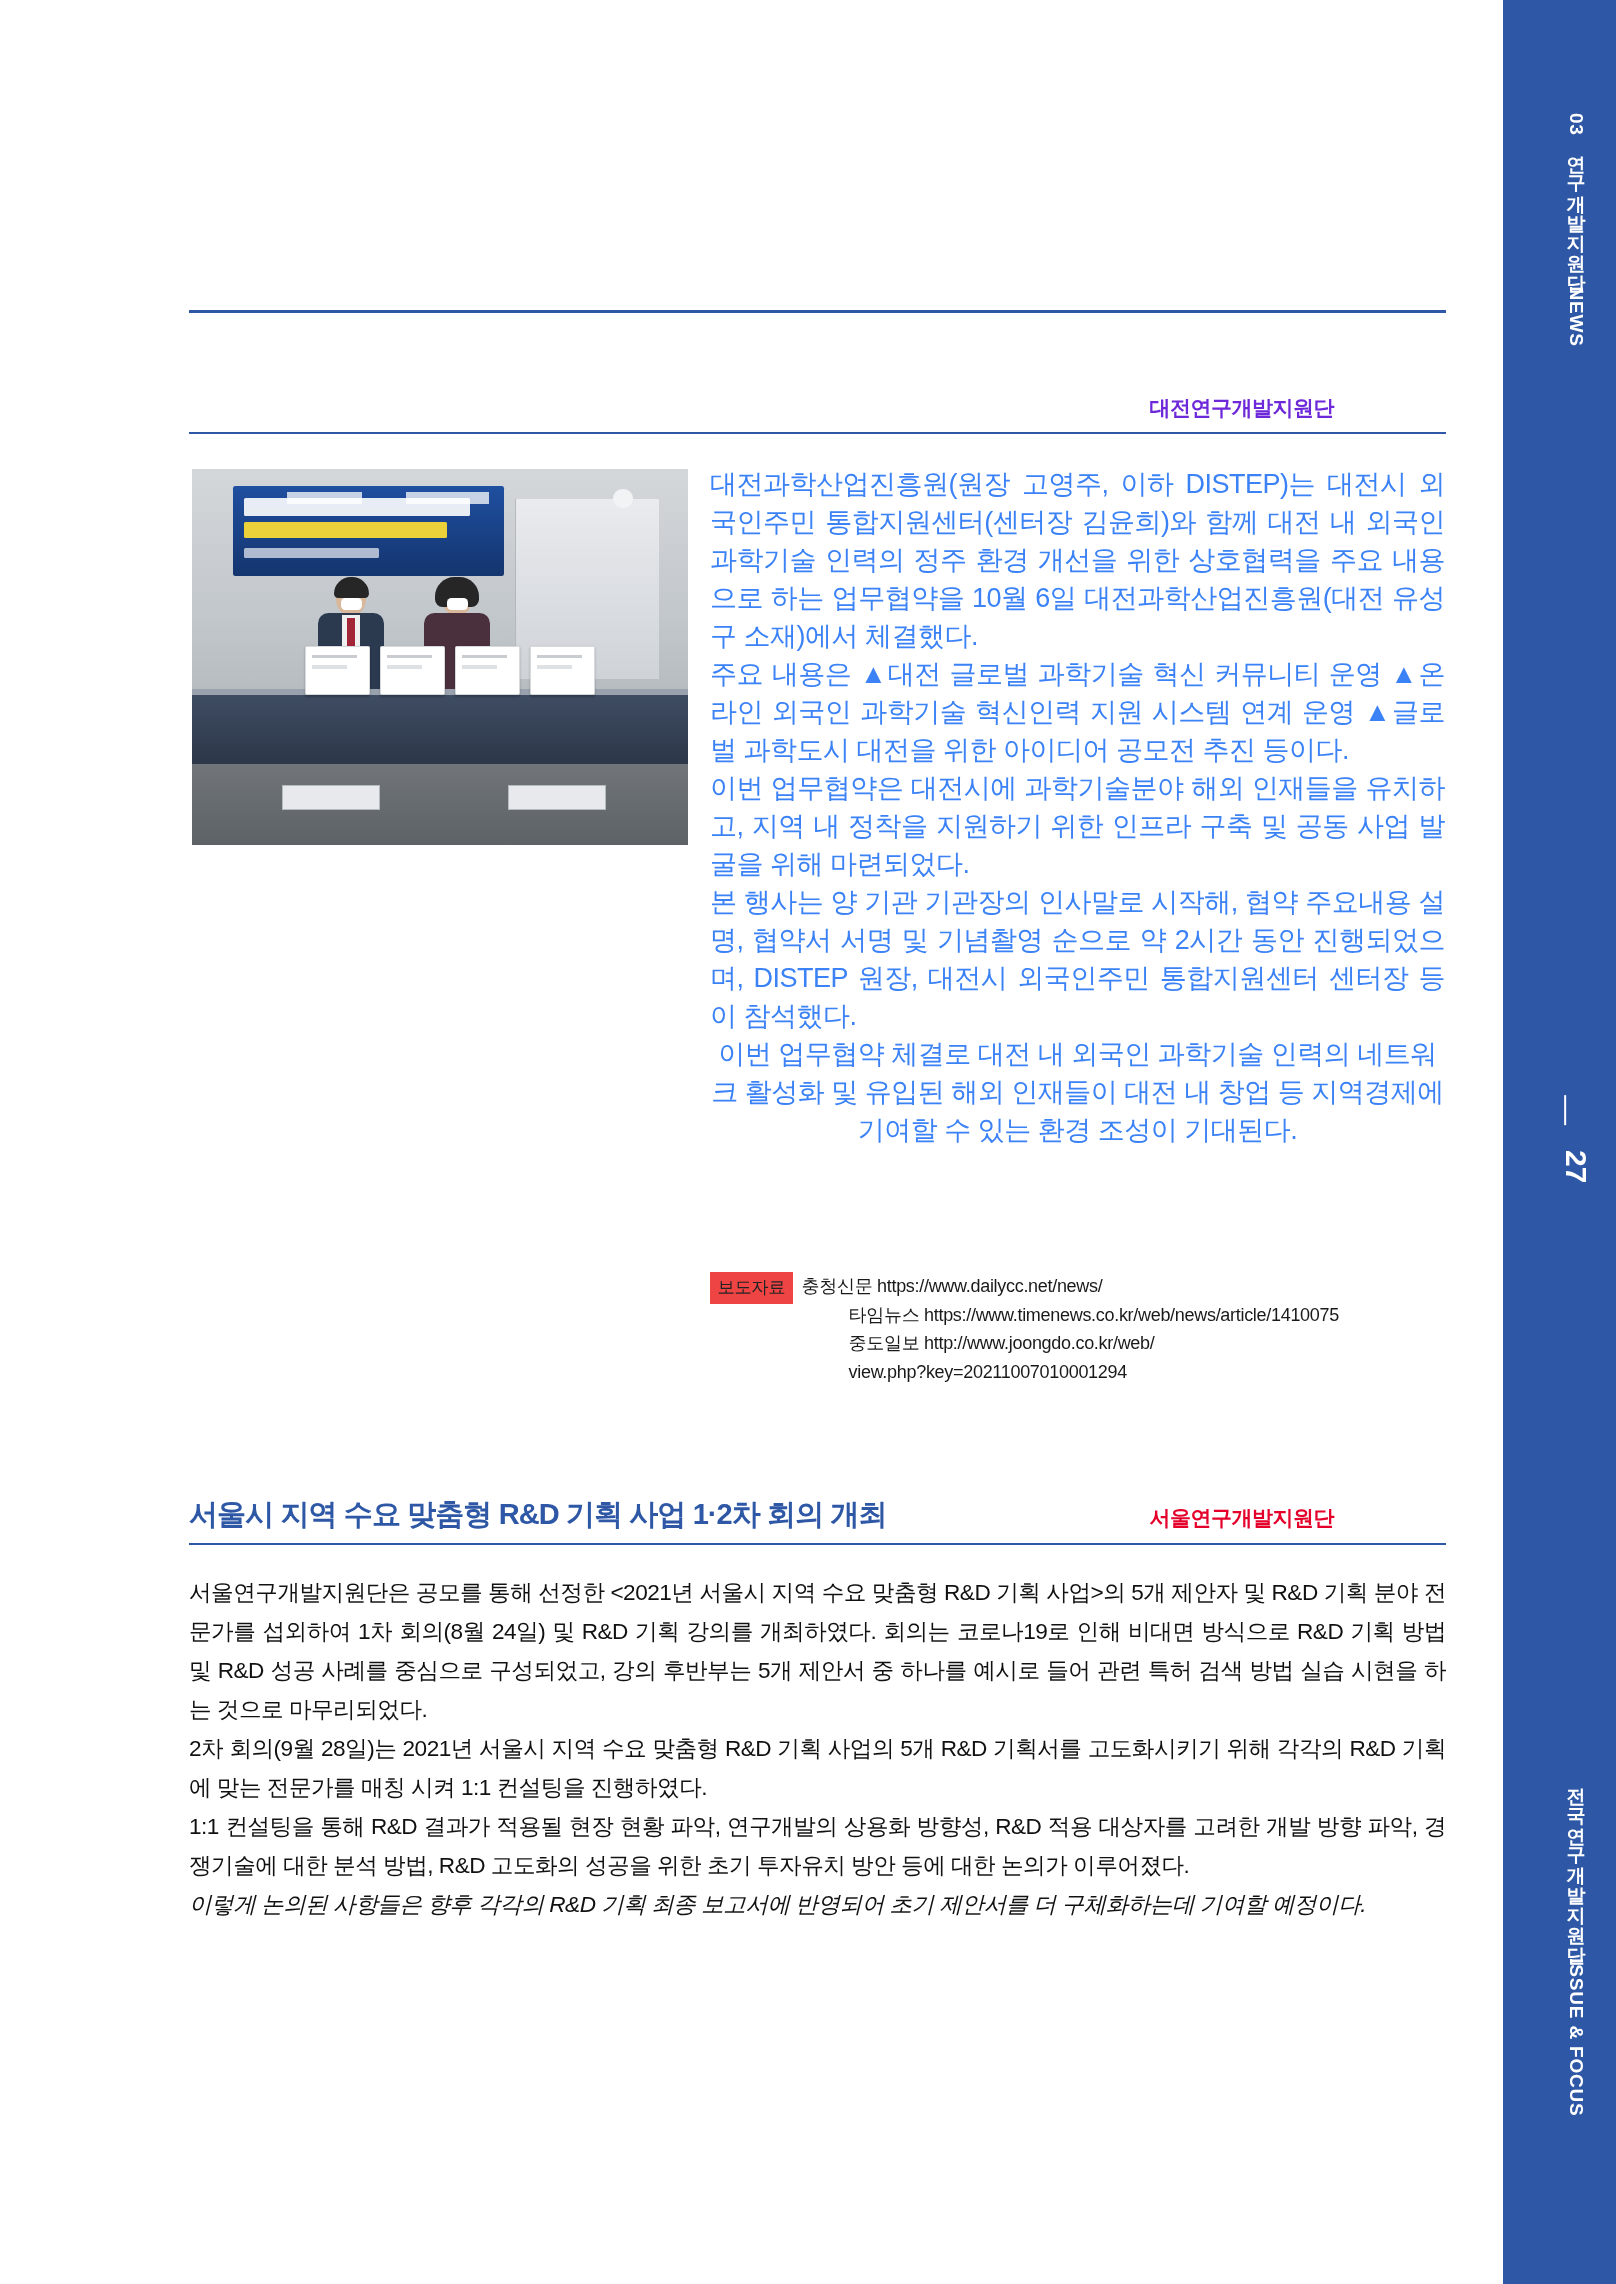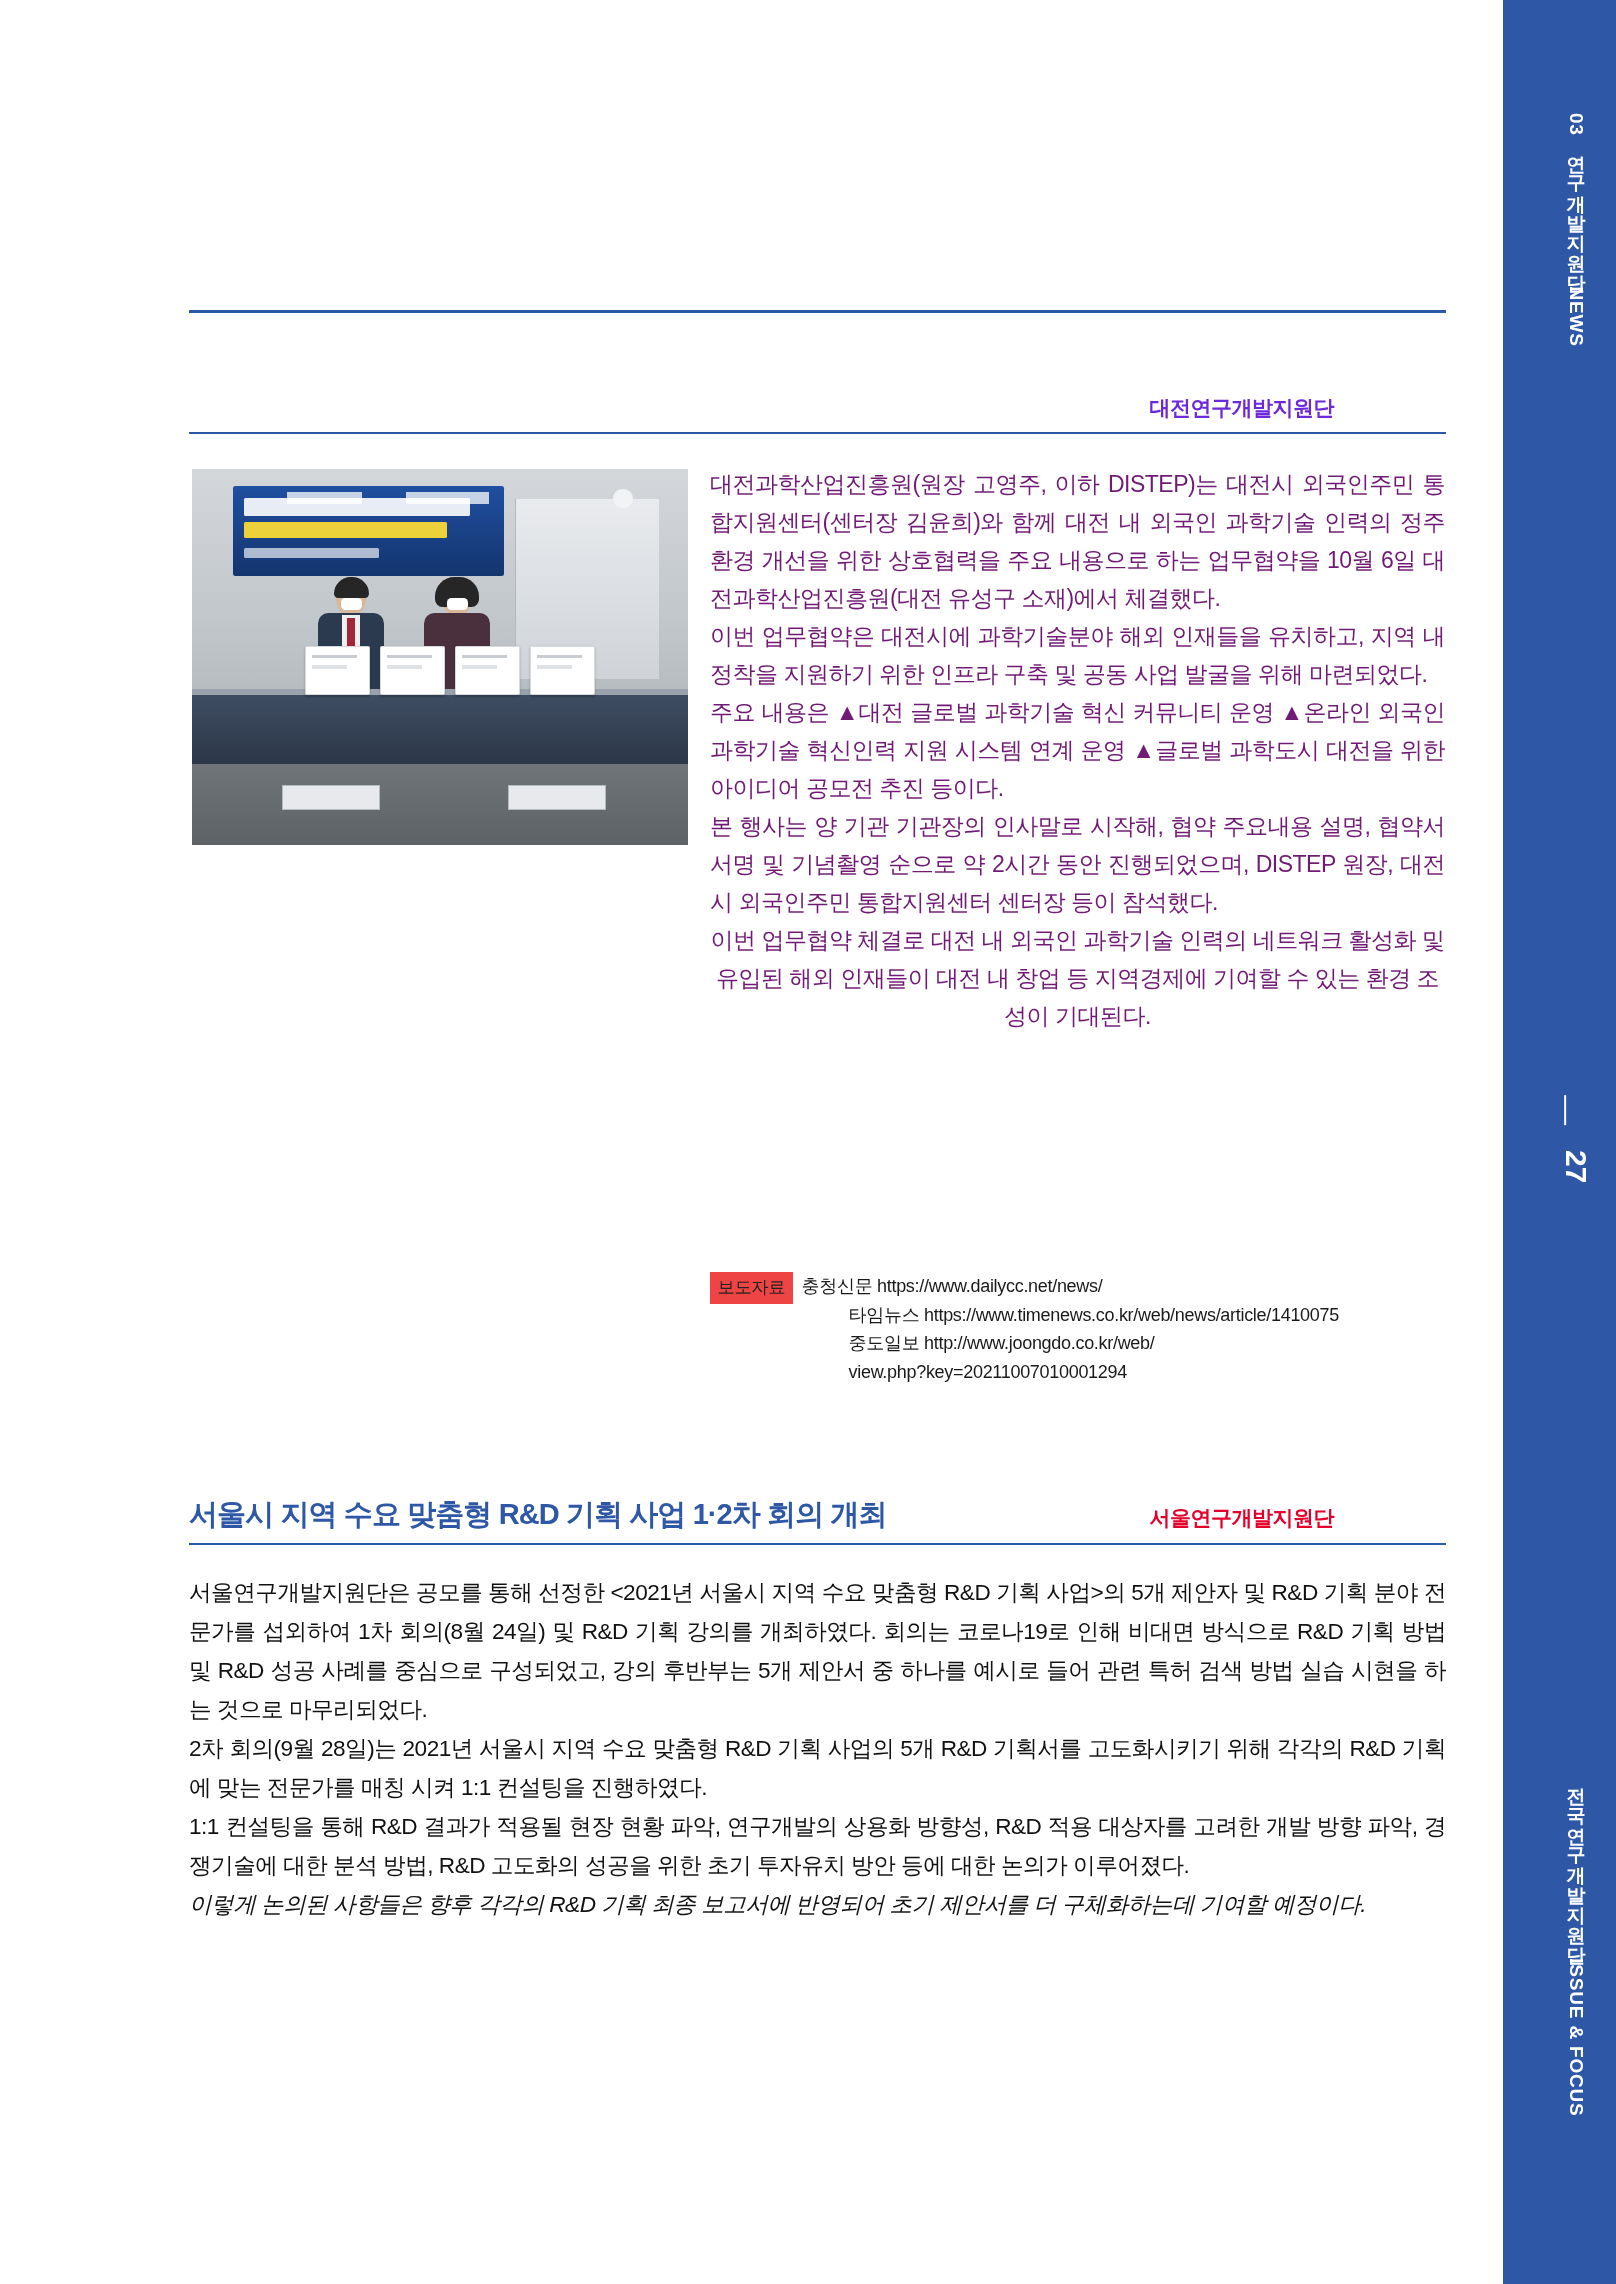--- a/index.html
+++ b/index.html
@@ -221,23 +221,23 @@
     position: absolute; left: 421px; top: 19.5px; width: 19.5px; height: 19.5px;
     background: #f2f3f5; border-radius: 50%;
   }
 
   
   .a1-body {
     position: absolute;
     left: 710px;
     top: 465px;
     width: 735px;
-    font-size: 23px;
+    font-size: 27px;
     line-height: 38px;
-    color: #701a75;
+    color: #3b82f6;
     letter-spacing: -0.5px;
   }
   .a1-body p {
     margin: 0;
     text-align: justify;
     text-justify: inter-character;
   }
   .a1-body p.last-left { text-align: center; }
 
   
@@ -369,22 +369,22 @@
     <div class="folder folder-4">
         <div class="fl"></div>
         <div class="fl2"></div>
       </div>
     <div class="ph-nameplate ph-nameplate-1"></div>
     <div class="ph-nameplate ph-nameplate-2"></div>
   </div>
 
   <div class="a1-body">
     <p>대전과학산업진흥원(원장 고영주, 이하 DISTEP)는 대전시 외국인주민 통합지원센터(센터장 김윤희)와 함께 대전 내 외국인 과학기술 인력의 정주 환경 개선을 위한 상호협력을 주요 내용으로 하는 업무협약을 10월 6일 대전과학산업진흥원(대전 유성구 소재)에서 체결했다.</p>
+    <p>주요 내용은 ▲대전 글로벌 과학기술 혁신 커뮤니티 운영 ▲온라인 외국인 과학기술 혁신인력 지원 시스템 연계 운영 ▲글로벌 과학도시 대전을 위한 아이디어 공모전 추진 등이다.</p>
     <p>이번 업무협약은 대전시에 과학기술분야 해외 인재들을 유치하고, 지역 내 정착을 지원하기 위한 인프라 구축 및 공동 사업 발굴을 위해 마련되었다.</p>
-    <p>주요 내용은 ▲대전 글로벌 과학기술 혁신 커뮤니티 운영 ▲온라인 외국인 과학기술 혁신인력 지원 시스템 연계 운영 ▲글로벌 과학도시 대전을 위한 아이디어 공모전 추진 등이다.</p>
     <p>본 행사는 양 기관 기관장의 인사말로 시작해, 협약 주요내용 설명, 협약서 서명 및 기념촬영 순으로 약 2시간 동안 진행되었으며, DISTEP 원장, 대전시 외국인주민 통합지원센터 센터장 등이 참석했다.</p>
     <p class="last-left">이번 업무협약 체결로 대전 내 외국인 과학기술 인력의 네트워크 활성화 및 유입된 해외 인재들이 대전 내 창업 등 지역경제에 기여할 수 있는 환경 조성이 기대된다.</p>
   </div>
 
   <div class="sources">
     <span class="src-badge">보도자료</span><span class="src-lines">
       <div>충청신문 https://www.dailycc.net/news/</div>
       <div class="src-indent">타임뉴스 https://www.timenews.co.kr/web/news/article/1410075</div>
       <div class="src-indent">중도일보 http://www.joongdo.co.kr/web/</div>
       <div class="src-indent">view.php?key=20211007010001294</div>

